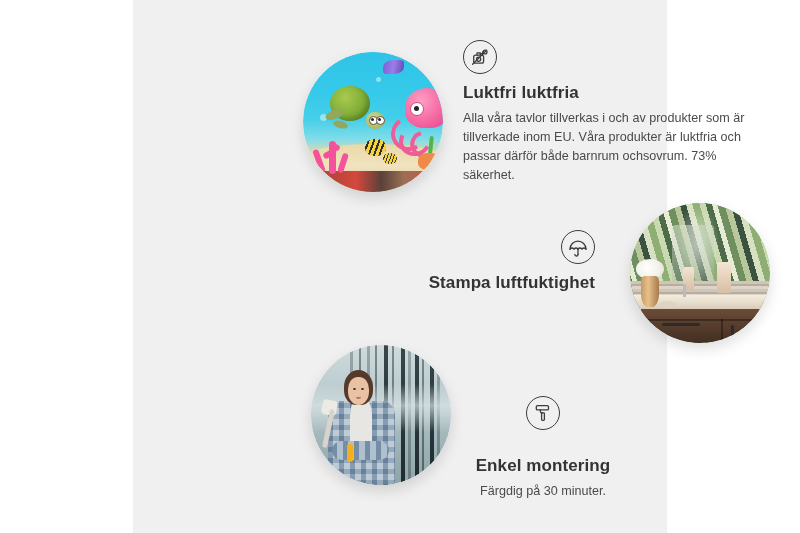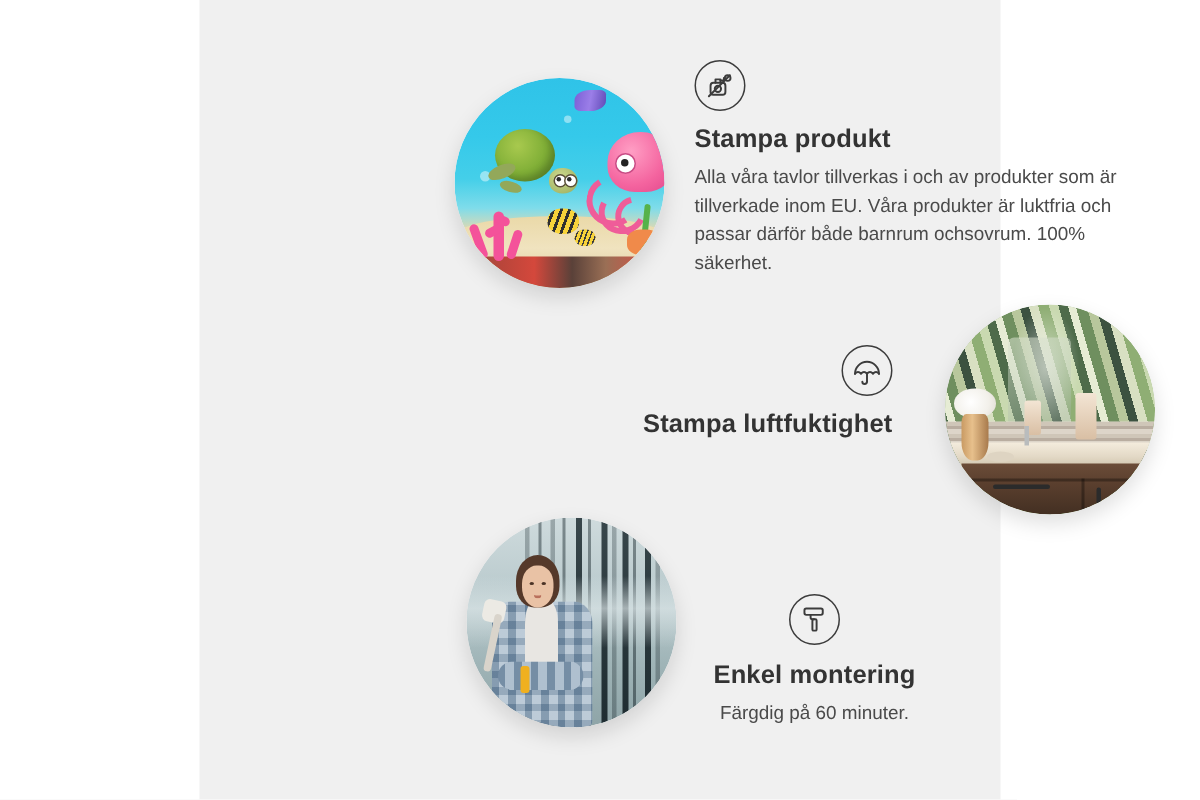--- a/index.html
+++ b/index.html
@@ -292,21 +292,21 @@
   .f1 { left: 330px; top: 40px; width: 300px; text-align: left; }
   .f1 .feature-icon { margin-left: 0; }
 
   
   .f2 { left: 200px; top: 230px; width: 262px; text-align: right; }
   .f2 .icon-row { display: flex; justify-content: flex-end; }
 
   
   .f3 { left: 300px; top: 396px; width: 220px; text-align: center; }
   .f3 .icon-row { display: flex; justify-content: center; }
-  .f3 .feature-title { margin-top: 10px; }
+  .f3 .feature-title { margin-top: 26px; }
 </style>
 </head>
 <body>
 
 <div class="stage">
 
   <div class="content-panel">
 
     <div class="photo-circle c1">
       <div class="photo-inner">
@@ -421,22 +421,22 @@
           <svg width="24" height="24" viewBox="0 0 24 24" fill="none" stroke="#3c3c3c" stroke-width="1.3" stroke-linecap="round" stroke-linejoin="round">
             <path d="M7.6 10.2h6.1c1.1 0 1.9.9 1.9 1.9v4.2c0 1.1-.8 1.9-1.9 1.9H7.6c-1.1 0-1.9-.8-1.9-1.9v-4.2c0-1 .8-1.9 1.9-1.9z"></path>
             <path d="M9 10.2V7.9h3.3v2.3"></path>
             <path d="M12.3 8.6h2.3v-1.6"></path>
             <circle cx="17.1" cy="7" r="1.9"></circle>
             <circle cx="10.6" cy="14.2" r="2.1"></circle>
             <line x1="4.6" y1="19.2" x2="18.6" y2="5.2"></line>
           </svg>
         </div>
       </div>
-      <div class="feature-title">Stampa produkt</div>
-      <p class="feature-desc">Alla våra tavlor tillverkas i och av produkter som är tillverkade inom EU. Våra produkter är luktfria och passar därför både barnrum ochsovrum. 100% säkerhet.</p>
+      <div class="feature-title">Luktfri luktfria</div>
+      <p class="feature-desc">Alla våra tavlor tillverkas i och av produkter som är tillverkade inom EU. Våra produkter är luktfria och passar därför både barnrum ochsovrum. 73% säkerhet.</p>
     </div>
 
     <div class="feature f2">
       <div class="icon-row">
         <div class="feature-icon">
           <svg width="24" height="24" viewBox="0 0 24 24" fill="none" stroke="#3c3c3c" stroke-width="1.3" stroke-linecap="round" stroke-linejoin="round">
             <path d="M4 14.2c0-4.4 3.6-8 8-8s8 3.6 8 8"></path>
             <path d="M4 14.2c1.3-1.6 2.7-1.6 4 0 1.3-1.6 2.7-1.6 4 0 1.3-1.6 2.7-1.6 4 0 1.3-1.6 2.7-1.6 4 0"></path>
             <line x1="12" y1="14.2" x2="12" y2="19.4"></line>
             <path d="M12 19.4c0 1-.8 1.6-1.6 1.6s-1.5-.6-1.5-1.5"></path>
@@ -450,17 +450,17 @@
       <div class="icon-row">
         <div class="feature-icon">
           <svg width="24" height="24" viewBox="0 0 24 24" fill="none" stroke="#3c3c3c" stroke-width="1.3" stroke-linecap="round" stroke-linejoin="round">
             <rect x="5.3" y="4.6" width="12.2" height="4.3" rx="1.2"></rect>
             <path d="M9.4 8.9v1.7c0 .7.5 1.2 1.2 1.2h1.1"></path>
             <rect x="10.6" y="11.8" width="2.8" height="7.6" rx="0.8"></rect>
           </svg>
         </div>
       </div>
       <div class="feature-title">Enkel montering</div>
-      <p class="feature-desc">Färgdig på 60 minuter.</p>
+      <p class="feature-desc">Färgdig på 30 minuter.</p>
     </div>
 
   </div>
 </div>
 
 </body></html>

